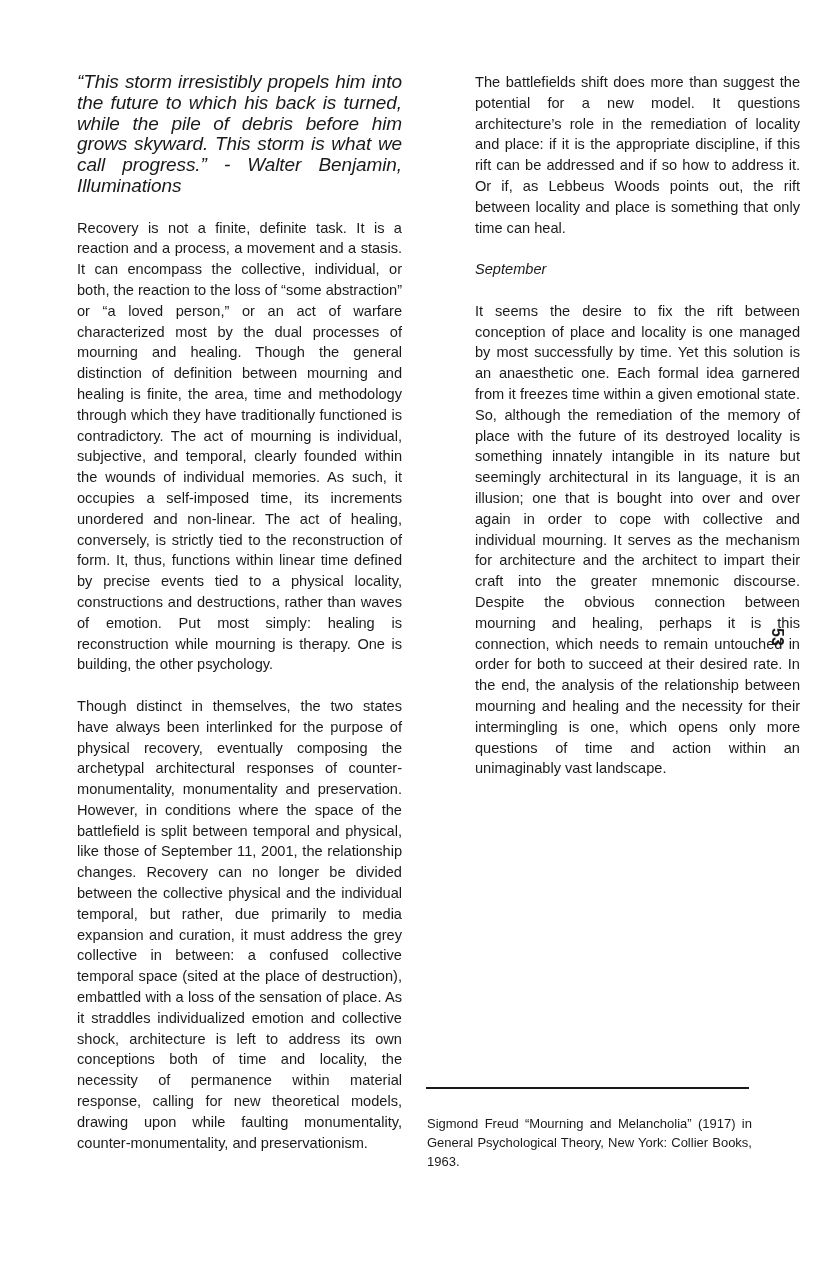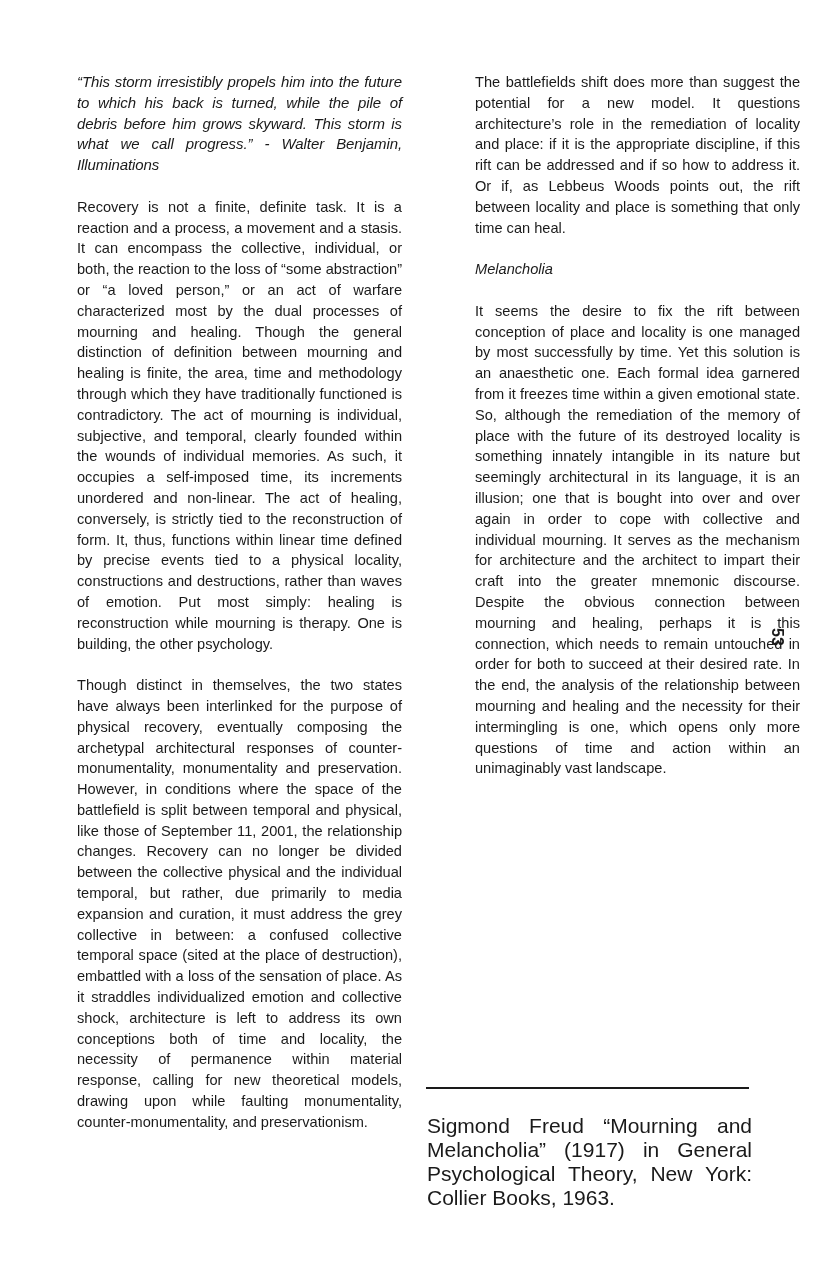--- a/index.html
+++ b/index.html
@@ -12,49 +12,49 @@
     position: absolute;
     width: 325px;
     font-size: 14.6px;
     line-height: 20.8px;
     text-align: justify;
   }
   .col-left { left: 77px; top: 72px; }
   .col-right { left: 427px; top: 72px; margin-left: 48px; }
   .col p { margin: 0 0 20.8px 0; }
   .heading { font-style: italic; }
-  .epigraph { font-style: italic; font-size: 15px; letter-spacing: -0.1px; }
+  .epigraph { font-style: italic; font-size: 19px; letter-spacing: -0.1px; }
   .epigraph .attribution { font-style: italic; }
   .footnote-rule {
     position: absolute; left: 426px; top: 1087px; width: 323px; height: 2px;
     background: #1a1a1a;
   }
   .footnote {
     position: absolute; left: 427px; top: 1114px; width: 325px;
-    font-size: 21px; line-height: 24px; text-align: justify; margin: 0;
+    font-size: 13px; line-height: 19px; text-align: justify; margin: 0;
   }
   .page-number {
     position: absolute; left: 768px; top: 628px;
     font-size: 16px; font-weight: bold;
     transform: rotate(90deg);
     transform-origin: center center;
     line-height: 18px;
   }
 </style>
 </head>
 <body>
 
 <div class="col col-left">
   <p class="epigraph"><span>“This storm irresistibly propels him into the future to which his back is turned, while the pile of debris before him grows skyward. This storm is what we call progress.”</span><span class="attribution"> - Walter Benjamin, Illuminations</span></p>
   <p>Recovery is not a finite, definite task. It is a reaction and a process, a movement and a stasis. It can encompass the collective, individual, or both, the reaction to the loss of “some abstraction” or “a loved person,” or an act of warfare characterized most by the dual processes of mourning and healing.  Though the general distinction of definition between mourning and healing is finite, the area, time and methodology through which they have traditionally functioned is contradictory. The act of mourning is individual, subjective, and temporal, clearly founded within the wounds of individual memories. As such, it occupies a self-imposed time, its increments unordered and non-linear. The act of healing, conversely, is strictly tied to the reconstruction of form. It, thus, functions within linear time defined by precise events tied to a physical locality, constructions and destructions, rather than waves of emotion. Put most simply: healing is reconstruction while mourning is therapy. One is building, the other psychology.</p>
   <p>Though distinct in themselves, the two states have always been interlinked for the purpose of physical recovery, eventually composing the archetypal architectural responses of counter-monumentality, monumentality and preservation. However, in conditions where the space of the battlefield is split between temporal and physical, like those of September 11, 2001, the relationship changes. Recovery can no longer be divided between the collective physical and the individual temporal, but rather, due primarily to media expansion and curation, it must address the grey collective in between: a confused collective temporal space (sited at the place of destruction), embattled with a loss of the sensation of place. As it straddles individualized emotion and collective shock, architecture is left to address its own conceptions both of time and locality, the necessity of permanence within material response, calling for new theoretical models, drawing upon while faulting monumentality, counter-monumentality, and preservationism.</p>
 </div>
 
 <div class="col col-right">
   <p>The battlefields shift does more than suggest the potential for a new model. It questions architecture’s role in the remediation of locality and place: if it is the appropriate discipline, if this rift can be addressed and if so how to address it. Or if, as Lebbeus Woods points out, the rift between locality and place is something that only time can heal.</p>
-  <p class="heading">Melancholia</p>
+  <p class="heading">September</p>
   <p>It seems the desire to fix the rift between conception of place and locality is one managed by most successfully by time. Yet this solution is an anaesthetic one. Each formal idea garnered from it freezes time within a given emotional state. So, although the remediation of the memory of place with the future of its destroyed locality is something innately intangible in its nature but seemingly architectural in its language, it is an illusion; one that is bought into over and over again in order to cope with collective and individual mourning. It serves as the mechanism for architecture and the architect to impart their craft into the greater mnemonic discourse. Despite the obvious connection between mourning and healing, perhaps it is this connection, which needs to remain untouched in order for both to succeed at their desired rate. In the end, the analysis of the relationship between mourning and healing and the necessity for their intermingling is one, which opens only more questions of time and action within an unimaginably vast landscape.</p>
 </div>
 
 <div class="footnote-rule"></div>
 <p class="footnote">Sigmond Freud “Mourning and Melancholia” (1917) in General Psychological Theory, New York: Collier Books, 1963.</p>
 
 <div class="page-number">53</div>
 
 </body></html>

